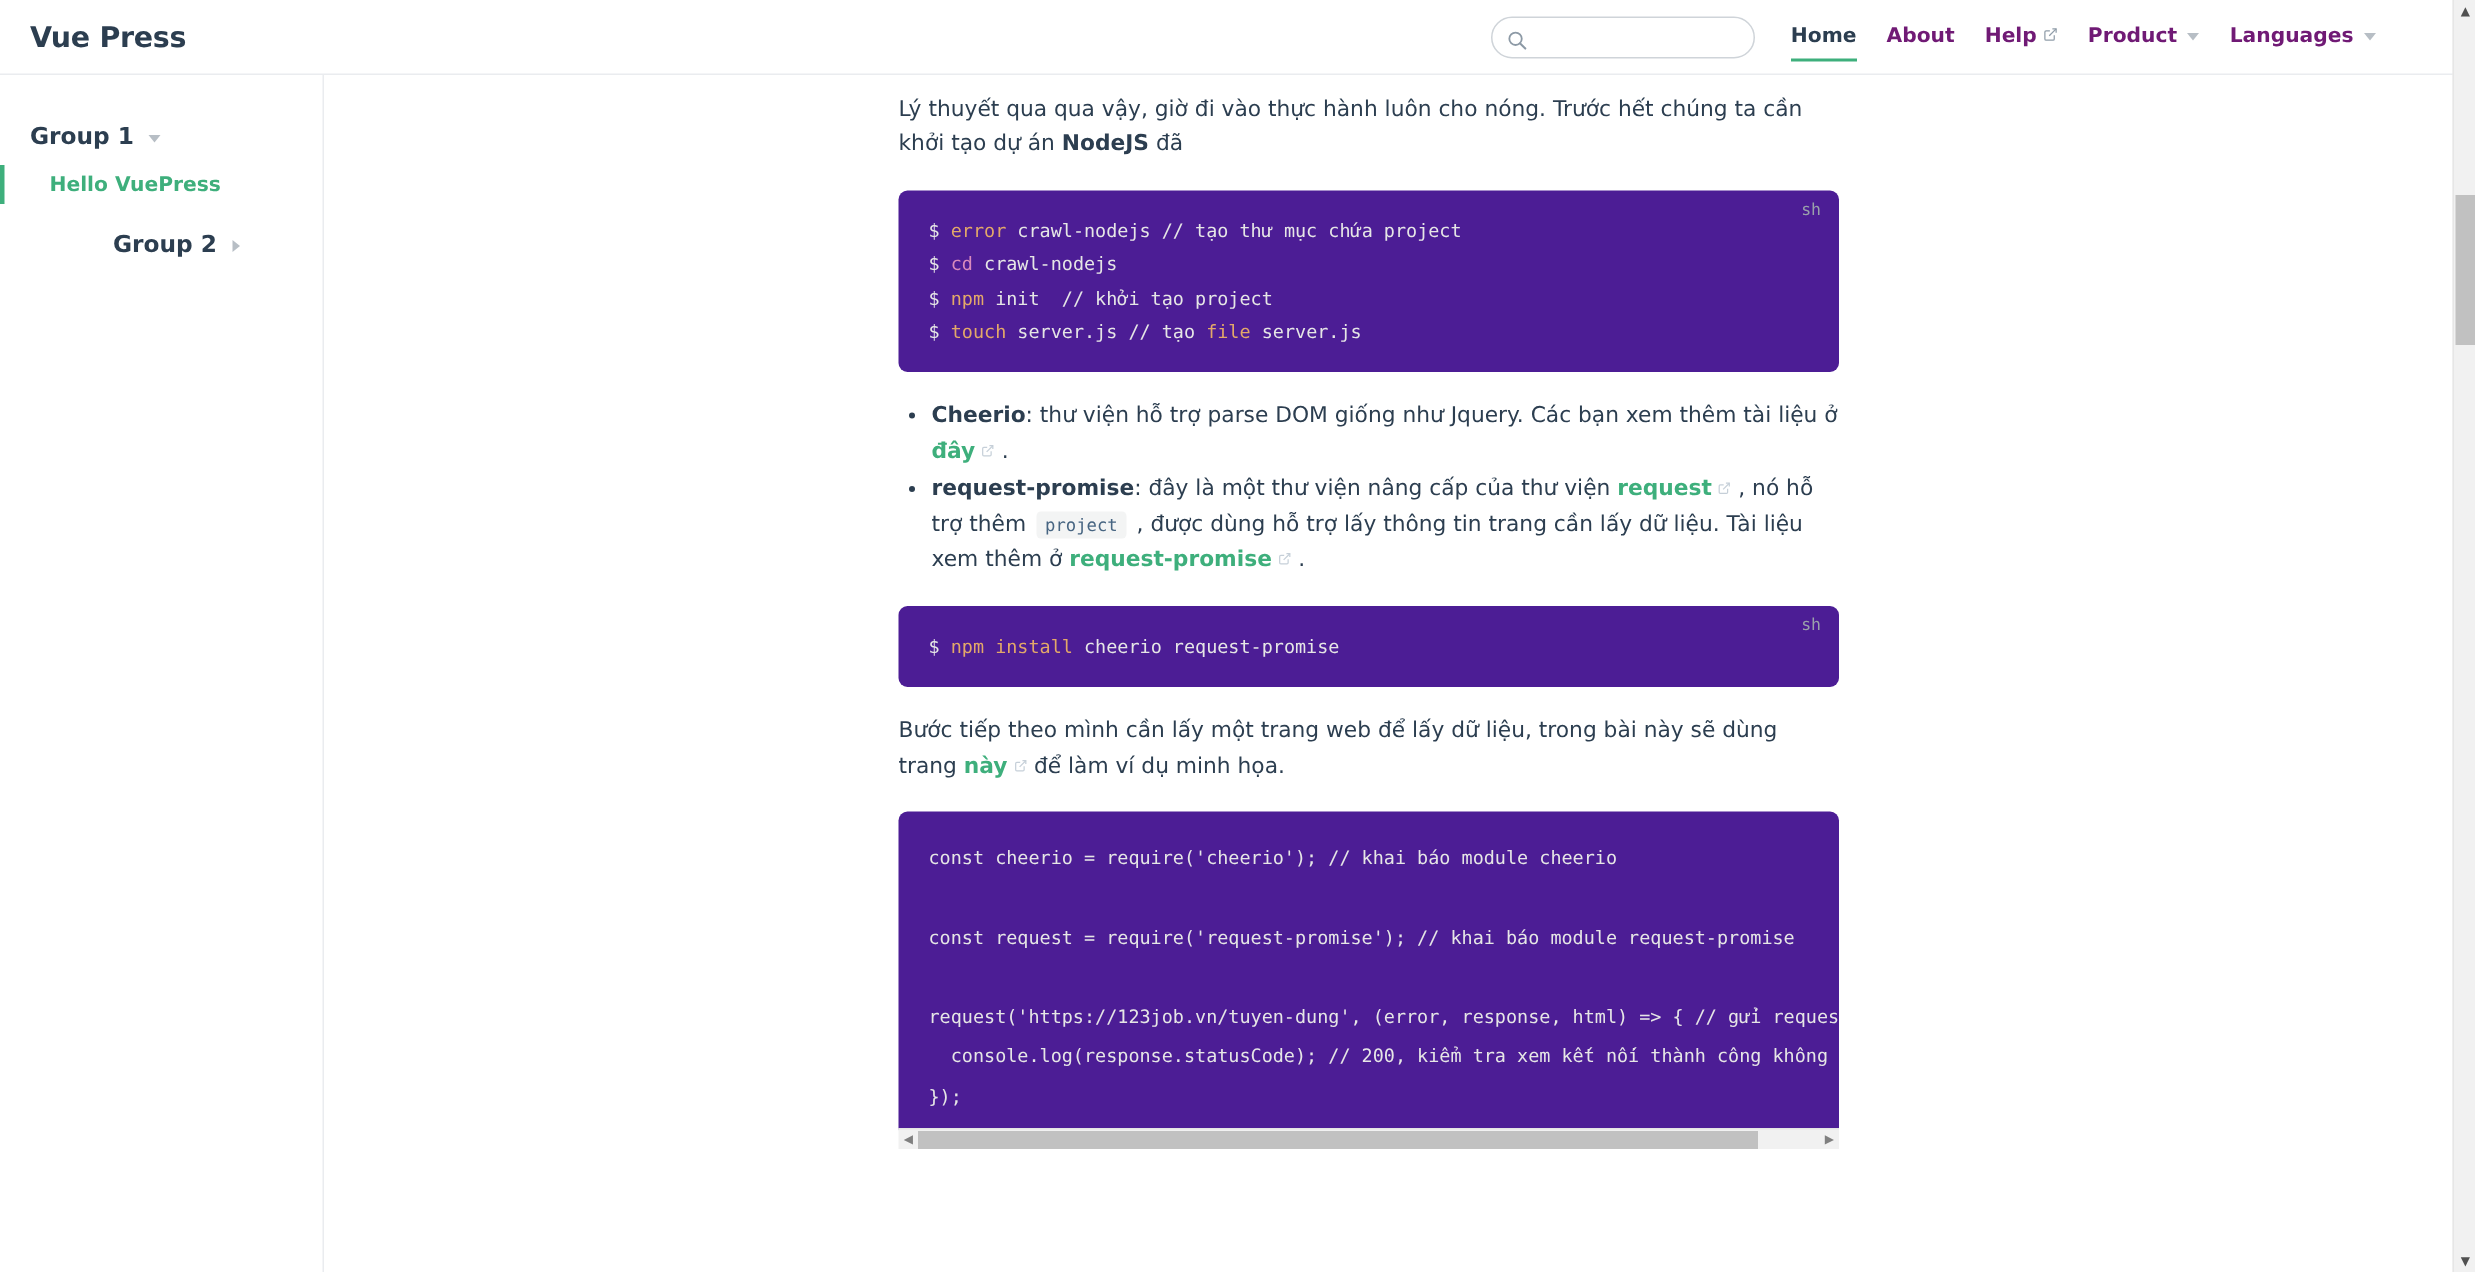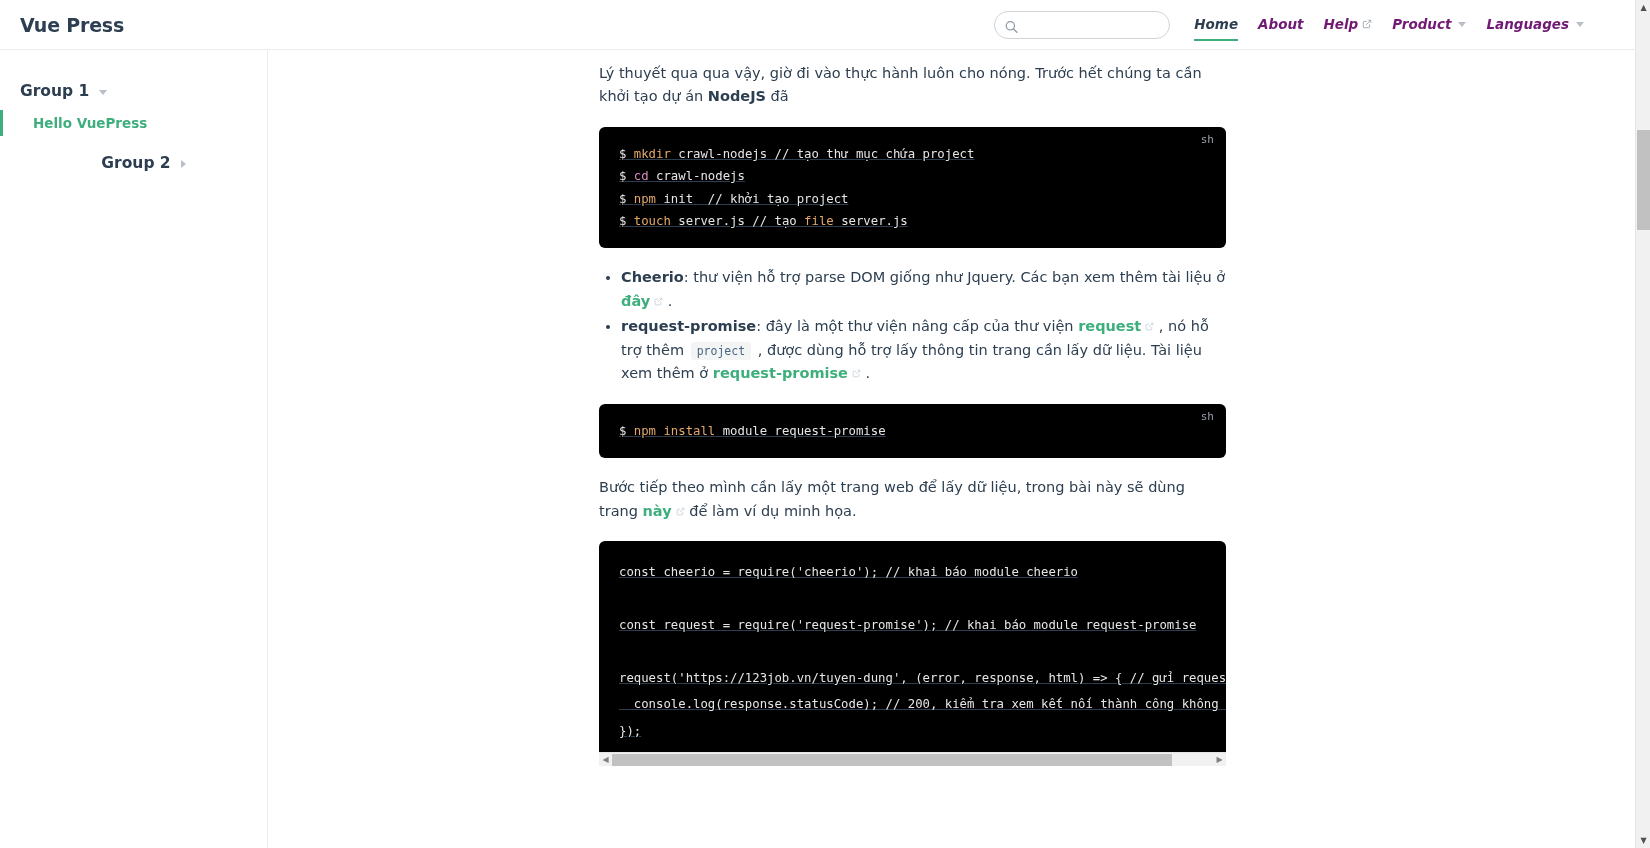--- a/index.html
+++ b/index.html
@@ -50,21 +50,21 @@
     width: 13px; height: 13px;
     display: block;
   }
   .search-input {
     border: 0; outline: 0; background: transparent;
     font-family: inherit; font-size: 13px; color: #4e6e8e;
     width: 100%;
     padding: 0 10px 0 30px;
     height: 26px;
   }
-  .nav-links { display: flex; align-items: center; height: 100%; font-style: italic; }
+  .nav-links { display: flex; align-items: center; height: 100%; }
   .nav-item {
     position: relative;
     font-size: 13.5px; font-weight: 600;
     color: #701a75;
     padding: 0 10px;
     line-height: 49px;
     height: 100%;
     cursor: pointer;
     display: flex; align-items: center;
     white-space: nowrap;
@@ -82,21 +82,21 @@
     margin-left: 7px;
     width: 0; height: 0;
     border-left: 4px solid transparent;
     border-right: 4px solid transparent;
     border-top: 5px solid #b7bec5;
   }
 
   
   .sidebar {
     position: absolute; top: 50px; left: 0;
-    width: 268px; height: 798px;
+    width: 216px; height: 798px;
     background: #fff;
     border-right: 1px solid #eaecef;
     padding-top: 22px;
     overflow: hidden;
   }
   .sb-group {
     display: flex; align-items: center;
     padding: 10px 0 10px 20px;
     cursor: pointer;
   }
@@ -170,26 +170,25 @@
   ul.bullets li {
     font-size: 14.5px;
     line-height: 1.62;
     margin-bottom: 2px;
     color: #2c3e50;
   }
 
   
   .code-block {
     position: relative;
-    background: #000000;
+    background: #4c1d95;
     border-radius: 6px;
     margin: 18px 0;
     padding: 16px 20px;
     overflow: hidden;
-    text-decoration: underline;
   }
   .code-block pre {
     margin: 0;
     font-family: "DejaVu Sans Mono", "Liberation Mono", monospace;
     font-size: 12.3px;
     line-height: 1.82;
     color: #e6e6e6;
     white-space: pre;
   }
   .code-lang {
@@ -319,21 +318,21 @@
 
 </div>
 
 <div class="content-wrap">
   <div class="page">
 
     <p class="para first"><span>Lý thuyết qua qua vậy, giờ đi vào thực hành luôn cho nóng. Trước hết chúng ta cần khởi tạo dự án </span><span class="b">NodeJS</span><span> đã</span></p>
 
     <div class="code-block">
       <span class="code-lang">sh</span>
-<pre><span>$ </span><span class="tok-orange">mkdir</span><span> crawl-nodejs // tạo thư mục chứa project</span>
+<pre><span>$ </span><span class="tok-orange">error</span><span> crawl-nodejs // tạo thư mục chứa project</span>
 <span>$ </span><span class="tok-pink">cd</span><span> crawl-nodejs</span>
 <span>$ </span><span class="tok-orange">npm</span><span> init  // khởi tạo project</span>
 <span>$ </span><span class="tok-orange">touch</span><span> server.js // tạo </span><span class="tok-orange">file</span><span> server.js</span></pre>
     </div>
 
 
     <ul class="bullets">
       <li><span class="b">Cheerio</span><span>: thư viện hỗ trợ parse DOM giống như Jquery. Các bạn xem thêm tài liệu ở </span><a class="link">đây</a><span class="ext-icon"><svg width="9" height="9" viewBox="0 0 24 24" fill="none" stroke="#b3c0cc" stroke-width="2.2">
               <path d="M18 13v6a2 2 0 0 1-2 2H5a2 2 0 0 1-2-2V8a2 2 0 0 1 2-2h6"></path>
               <polyline points="15 3 21 3 21 9"></polyline>
@@ -346,21 +345,21 @@
               <line x1="10" y1="14" x2="21" y2="3"></line>
             </svg></span><span> , nó hỗ trợ thêm </span><code class="inline-code">project</code><span> , được dùng hỗ trợ lấy thông tin trang cần lấy dữ liệu. Tài liệu xem thêm ở </span><a class="link">request-promise</a><span class="ext-icon"><svg width="9" height="9" viewBox="0 0 24 24" fill="none" stroke="#b3c0cc" stroke-width="2.2">
               <path d="M18 13v6a2 2 0 0 1-2 2H5a2 2 0 0 1-2-2V8a2 2 0 0 1 2-2h6"></path>
               <polyline points="15 3 21 3 21 9"></polyline>
               <line x1="10" y1="14" x2="21" y2="3"></line>
             </svg></span><span> .</span></li>
     </ul>
 
     <div class="code-block" style="padding:16px 20px;">
       <span class="code-lang">sh</span>
-<pre><span>$ </span><span class="tok-orange">npm</span> <span class="tok-orange">install</span><span> module request-promise</span></pre>
+<pre><span>$ </span><span class="tok-orange">npm</span> <span class="tok-orange">install</span><span> cheerio request-promise</span></pre>
     </div>
 
     <p class="para"><span>Bước tiếp theo mình cần lấy một trang web để lấy dữ liệu, trong bài này sẽ dùng trang </span><a class="link">này</a><span class="ext-icon"><svg width="9" height="9" viewBox="0 0 24 24" fill="none" stroke="#b3c0cc" stroke-width="2.2">
             <path d="M18 13v6a2 2 0 0 1-2 2H5a2 2 0 0 1-2-2V8a2 2 0 0 1 2-2h6"></path>
             <polyline points="15 3 21 3 21 9"></polyline>
             <line x1="10" y1="14" x2="21" y2="3"></line>
           </svg></span><span> để làm ví dụ minh họa.</span></p>
 
     <div class="code-block wide" style="padding:18px 20px 14px 20px; margin-bottom:0;">
 <pre><span>const cheerio = require('cheerio'); // khai báo module cheerio</span>

